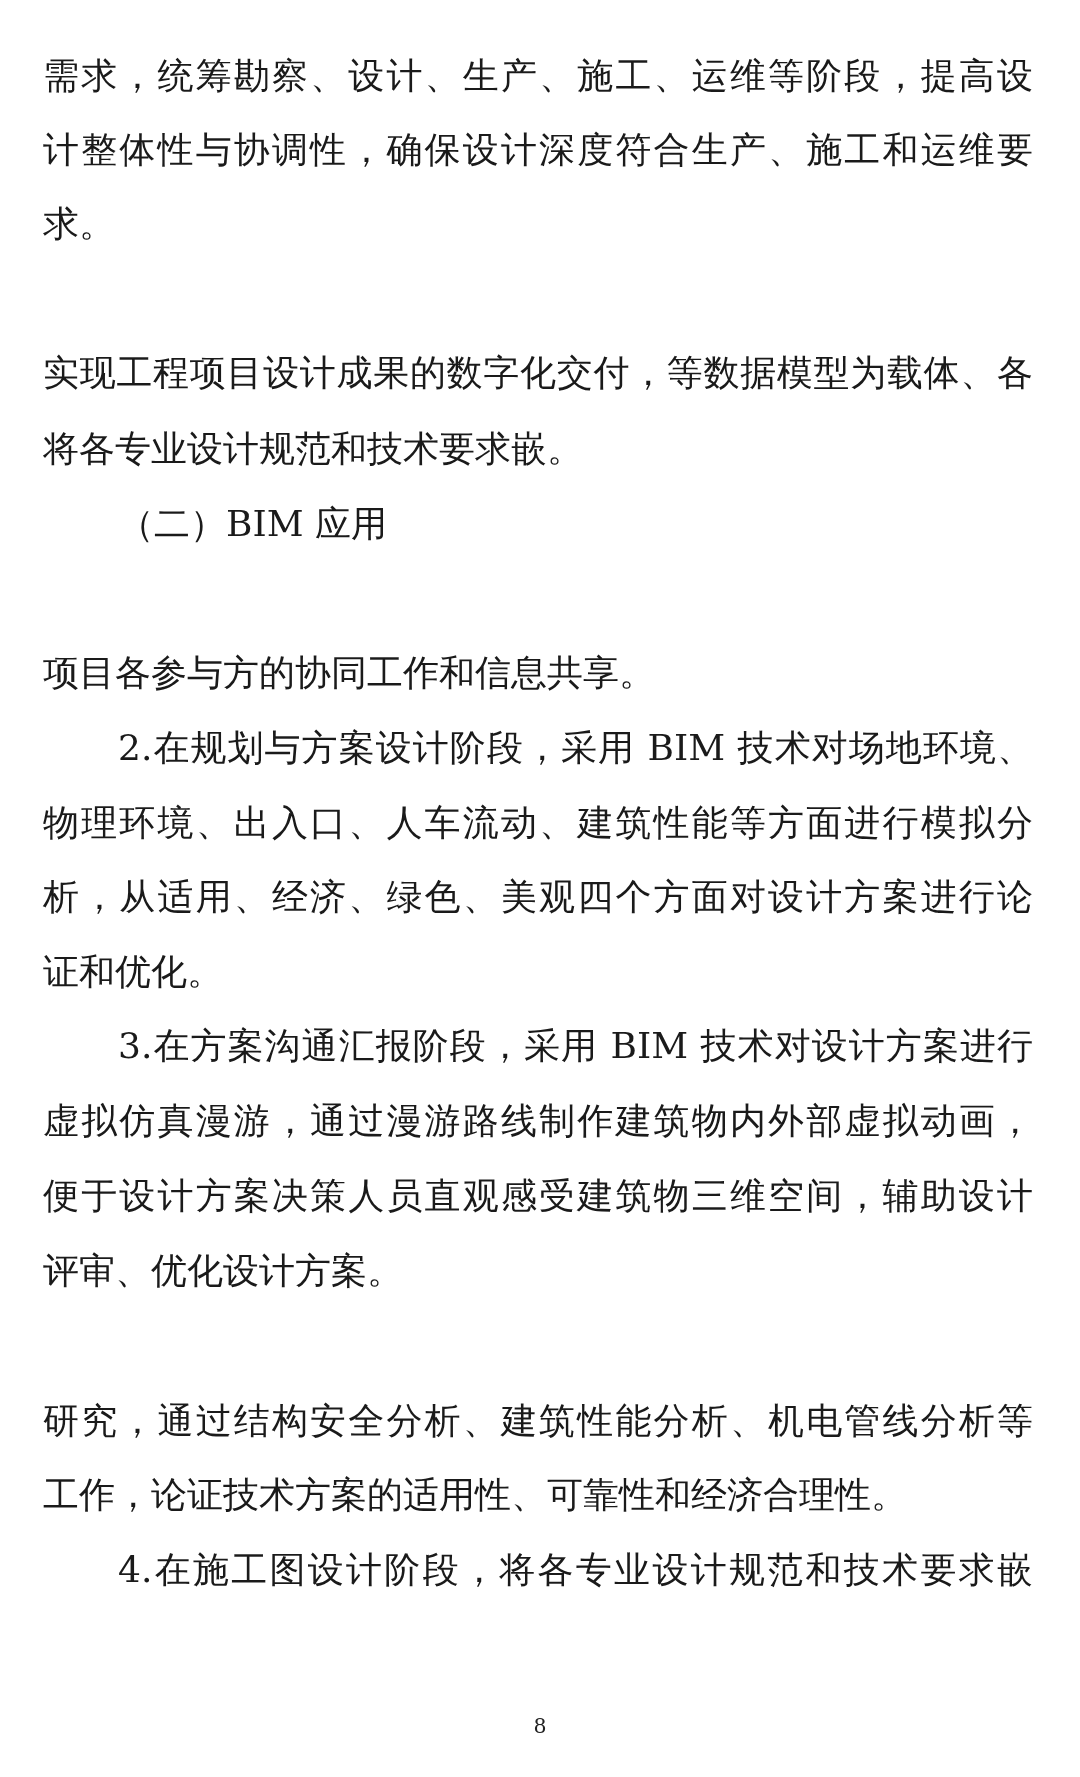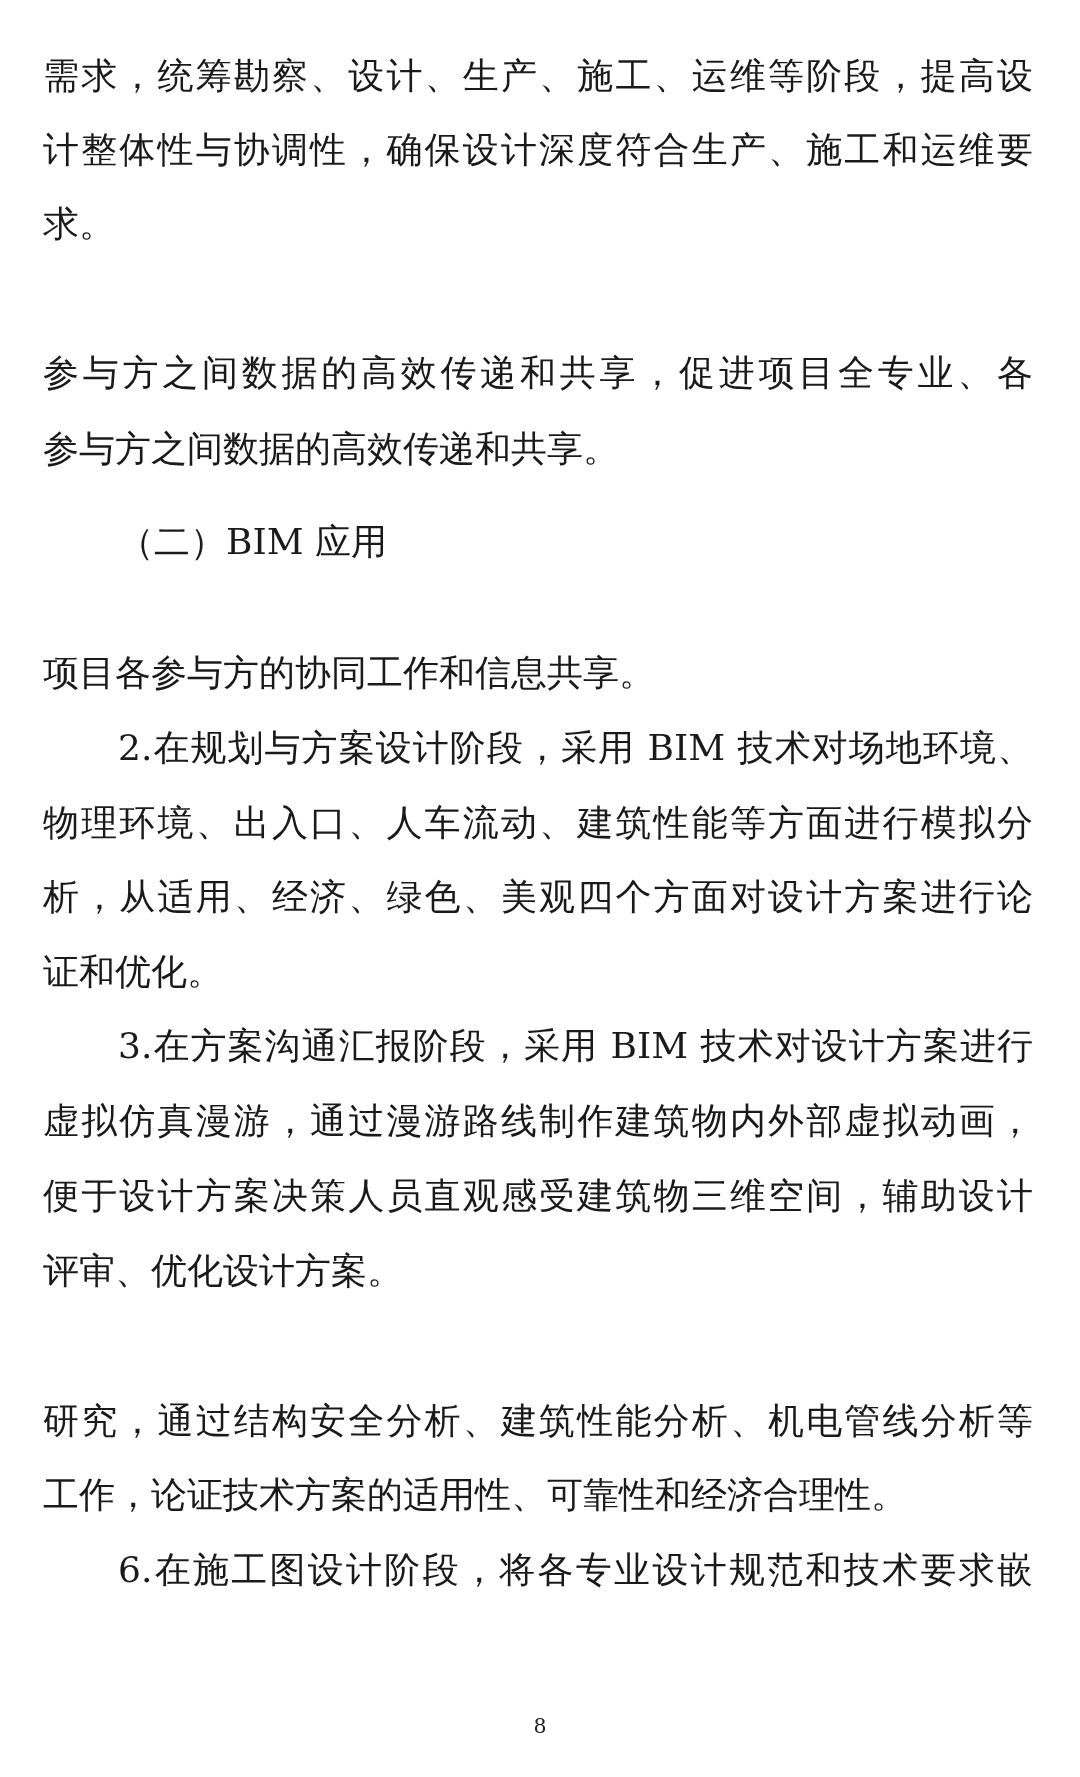--- a/index.html
+++ b/index.html
@@ -5,49 +5,49 @@
   html, body { margin: 0; padding: 0; background: #ffffff; }
   body { width: 1080px; height: 1777px; position: relative; overflow: hidden;
          font-family: "DejaVu Serif", "Liberation Serif", serif; color: #1a1a1a; }
   .page { position: absolute; left: 0; top: 0; width: 992px; height: 1777px; }
   .line { position: absolute; left: 43px; width: 990px; height: 46px; line-height: 46px;
           font-size: 36px; white-space: nowrap; text-align: justify; text-align-last: justify;
           letter-spacing: 0px; }
   .line.last { text-align-last: left; }
   .line.indent { left: 118px; width: 915px; }
   .heading { position: absolute; left: 118px; height: 46px; line-height: 46px;
-             font-size: 36px; white-space: nowrap; margin-top: 18px; }
+             font-size: 36px; white-space: nowrap; }
   .page-number { position: absolute; left: 0; width: 1080px; top: 1712px; text-align: center;
                  font-size: 24px; font-family: "Liberation Serif", serif; color: #222; }
 </style>
 </head>
 <body>
 
 <div class="page">
 
   <div class="line" style="top:53px">需求，统筹勘察、设计、生产、施工、运维等阶段，提高设</div>
   <div class="line" style="top:127px">计整体性与协调性，确保设计深度符合生产、施工和运维要</div>
   <div class="line last" style="top:201px">求。</div>
 
-  <div class="line" style="top:350px">参与方之间数据的高效传递和共享，促进项目全专业、各</div>
-  <div class="line last" style="top:426px">参与方之间数据的高效传递和共享。</div>
+  <div class="line" style="top:350px">实现工程项目设计成果的数字化交付，等数据模型为载体、各</div>
+  <div class="line last" style="top:426px">将各专业设计规范和技术要求嵌。</div>
 
   <div class="heading" style="top:501px">（二）BIM 应用</div>
 
   <div class="line last" style="top:650px">项目各参与方的协同工作和信息共享。</div>
 
   <div class="line indent" style="top:725px">2.在规划与方案设计阶段，采用 BIM 技术对场地环境、</div>
   <div class="line" style="top:800px">物理环境、出入口、人车流动、建筑性能等方面进行模拟分</div>
   <div class="line" style="top:874px">析，从适用、经济、绿色、美观四个方面对设计方案进行论</div>
   <div class="line last" style="top:949px">证和优化。</div>
 
   <div class="line indent" style="top:1023px">3.在方案沟通汇报阶段，采用 BIM 技术对设计方案进行</div>
   <div class="line" style="top:1173px">便于设计方案决策人员直观感受建筑物三维空间，辅助设计</div>
   <div class="line" style="top:1098px">虚拟仿真漫游，通过漫游路线制作建筑物内外部虚拟动画，</div>
   <div class="line last" style="top:1248px">评审、优化设计方案。</div>
 
   <div class="line last" style="top:1472px">工作，论证技术方案的适用性、可靠性和经济合理性。</div>
   <div class="line" style="top:1398px">研究，通过结构安全分析、建筑性能分析、机电管线分析等</div>
 
-  <div class="line indent" style="top:1547px">6.在施工图设计阶段，将各专业设计规范和技术要求嵌</div>
+  <div class="line indent" style="top:1547px">4.在施工图设计阶段，将各专业设计规范和技术要求嵌</div>
 
   <div class="page-number">8</div>
 </div>
 
 </body></html>

